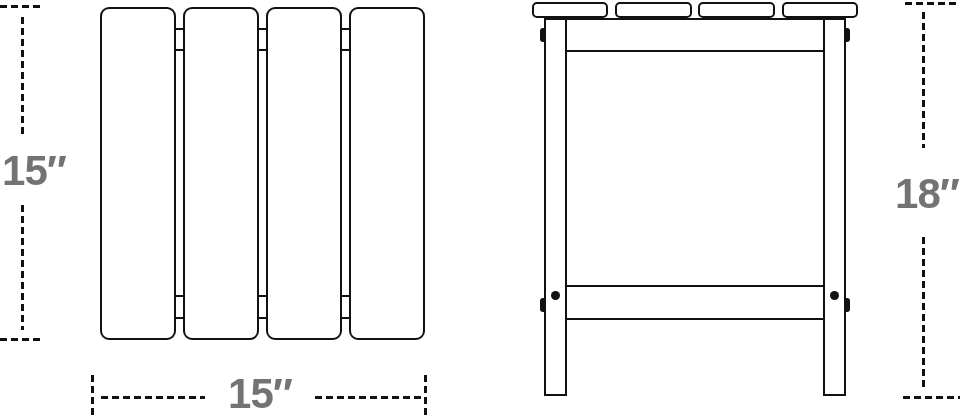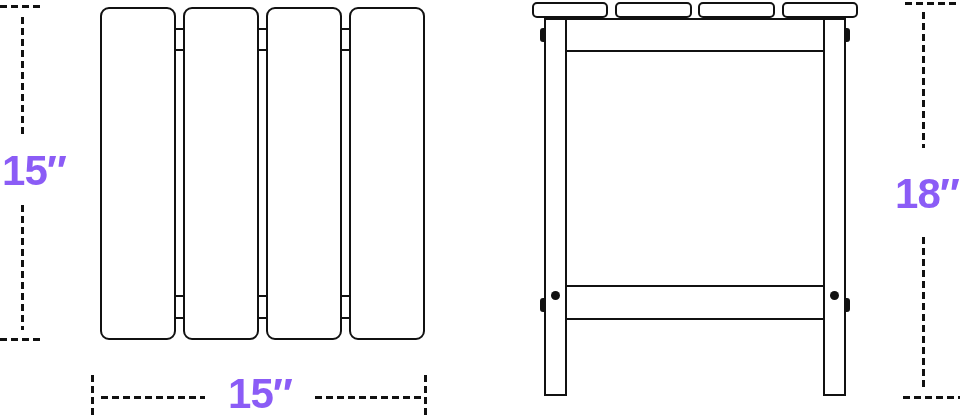--- a/index.html
+++ b/index.html
@@ -65,21 +65,21 @@
     background: repeating-linear-gradient(90deg, #111111 0 7px, transparent 7px 11px);
   }
   .dash-v {
     position: absolute;
     width: 3px;
     background: repeating-linear-gradient(180deg, #111111 0 7px, transparent 7px 11px);
   }
 
   .dim-label {
     position: absolute;
-    color: #8b5cf6;
+    color: #737373;
     font-size: 42px;
     font-weight: bold;
     line-height: 44px;
     text-align: center;
     letter-spacing: -1px;
     white-space: nowrap;
     z-index: 4;
   }
 </style>
 </head>

